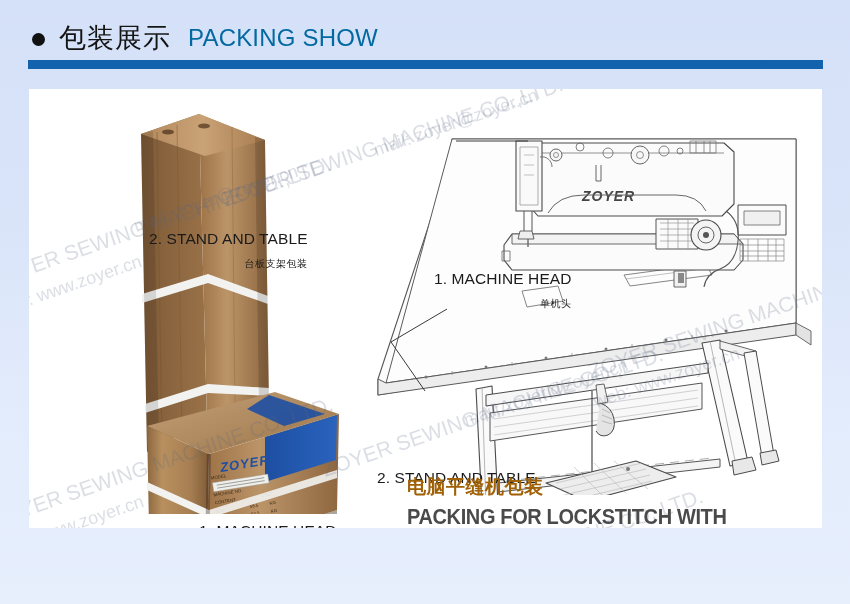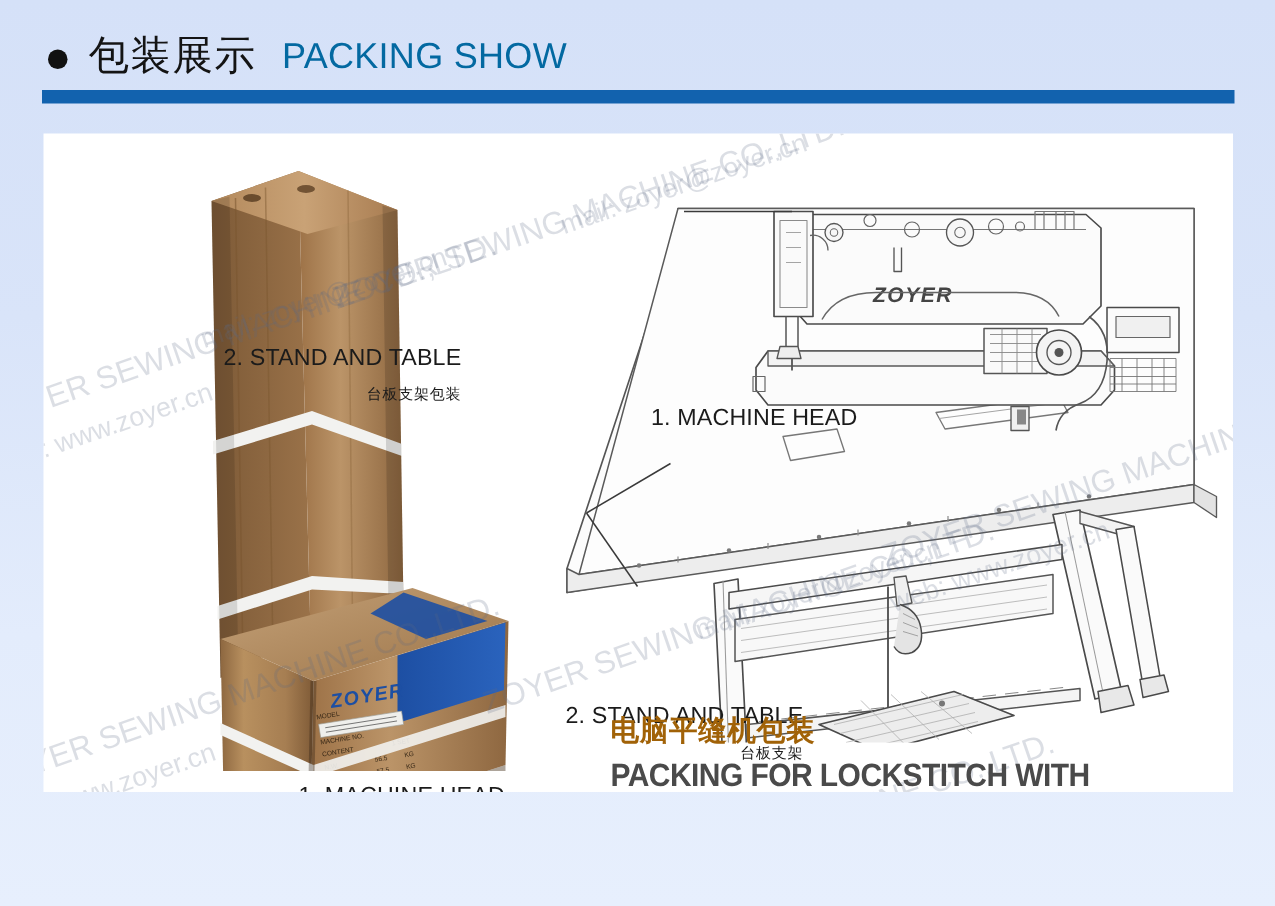--- a/index.html
+++ b/index.html
@@ -444,25 +444,25 @@
     <div class="cn">台板支架包装</div>
   </div>
 
   <div class="callout callout-head-left">
     <div class="en">1. MACHINE HEAD</div>
 
   </div>
 
   <div class="callout callout-head-right">
     <div class="en">1. MACHINE HEAD</div>
+    <div class="cn">单机头</div>
   </div>
 
   <div class="callout callout-stand-right">
     <div class="en">2. STAND AND TABLE</div>
-    <div class="cn">台板支架</div>
   </div>
 
   <div class="caption">
     <div class="cap-cn">电脑平缝机包装</div>
     <div class="cap-en">PACKING FOR LOCKSTITCH WITH DIRECT DRIVER</div>
   </div>
 
   <div class="wm-layer">
 
     <div class="wm l1" style="left:-42px; top:180px; transform: rotate(-19deg);">ZOYER SEWING MACHINE CO.,LTD.</div>

